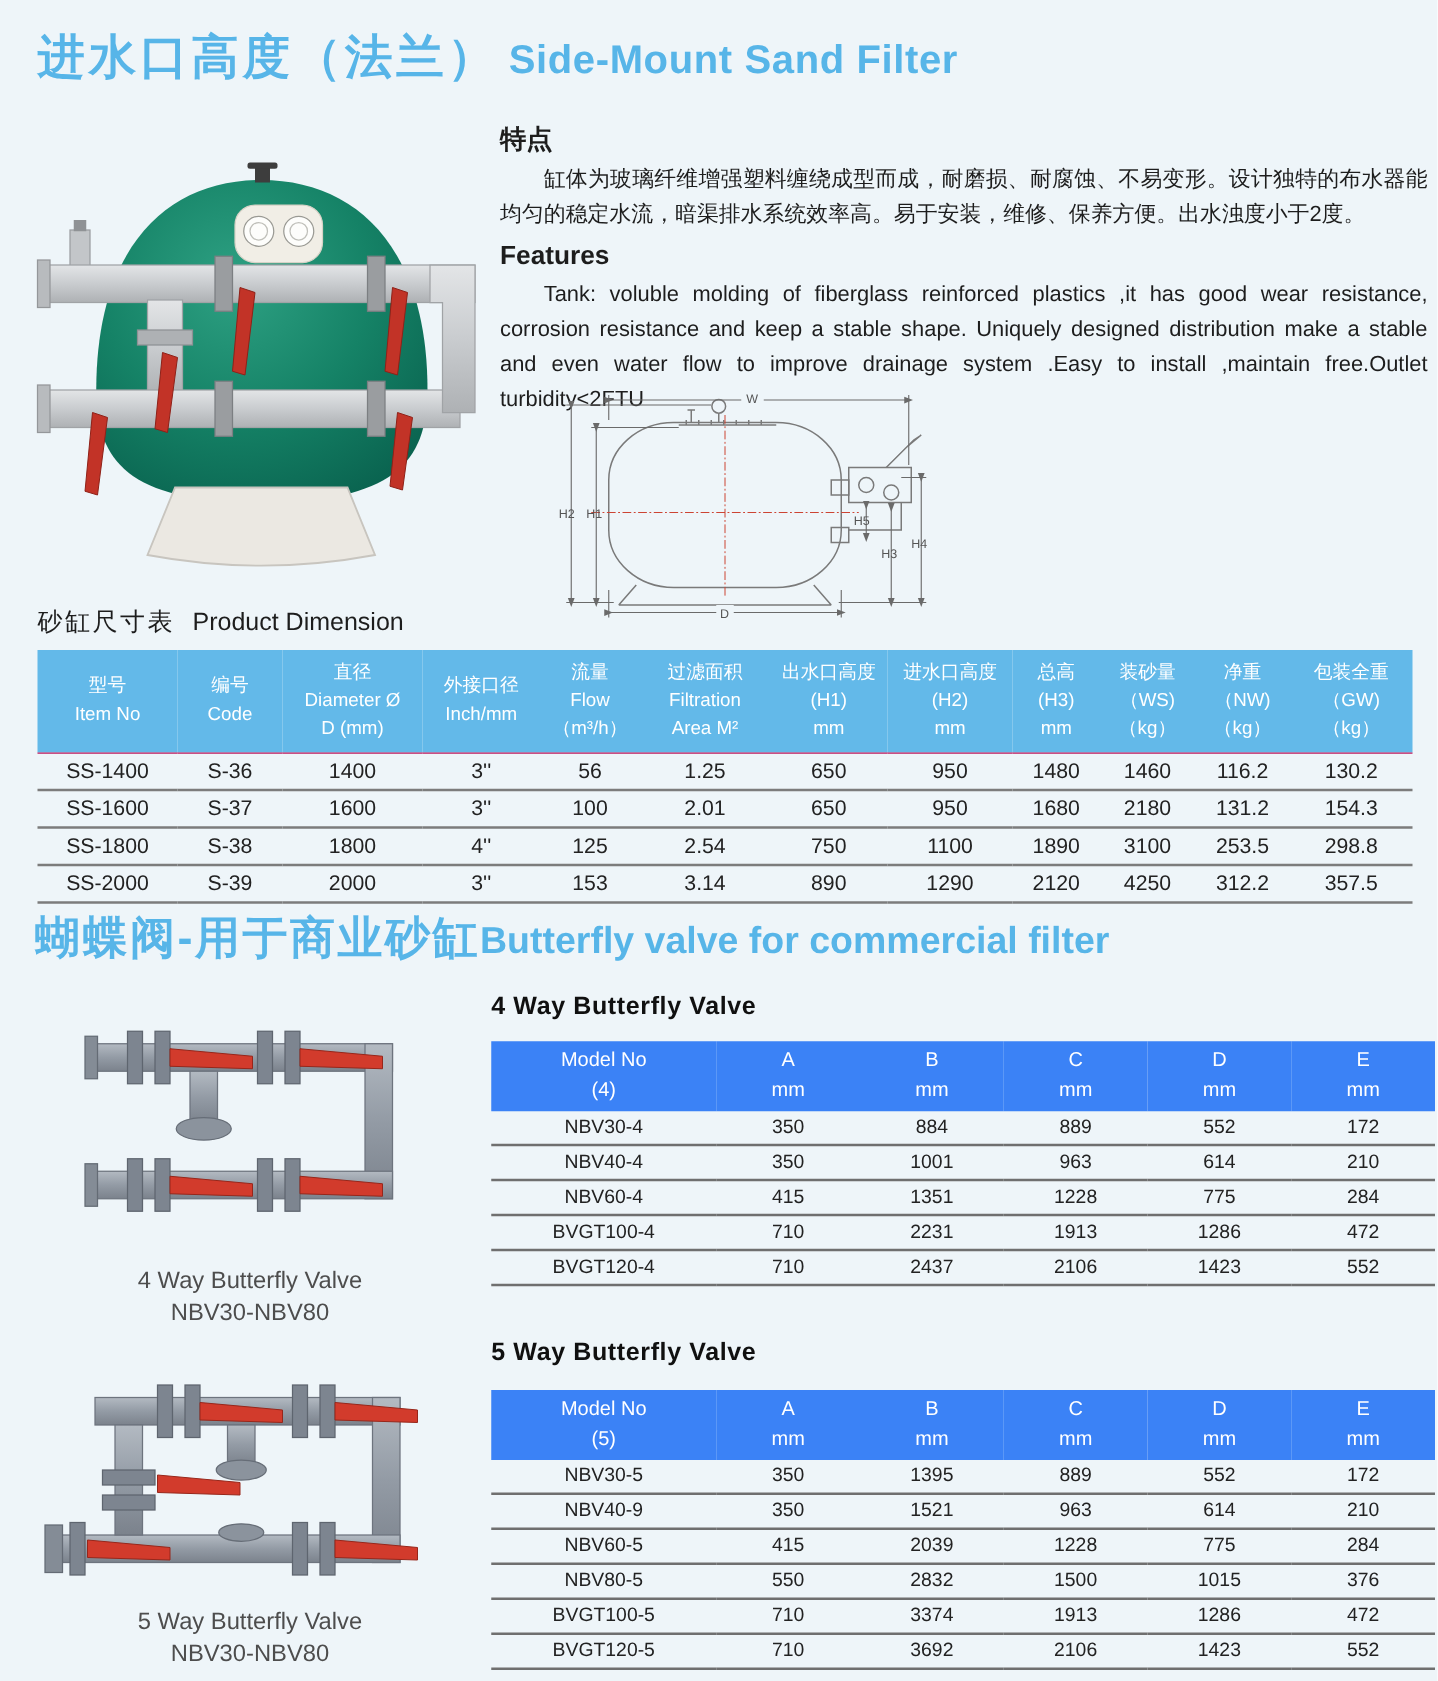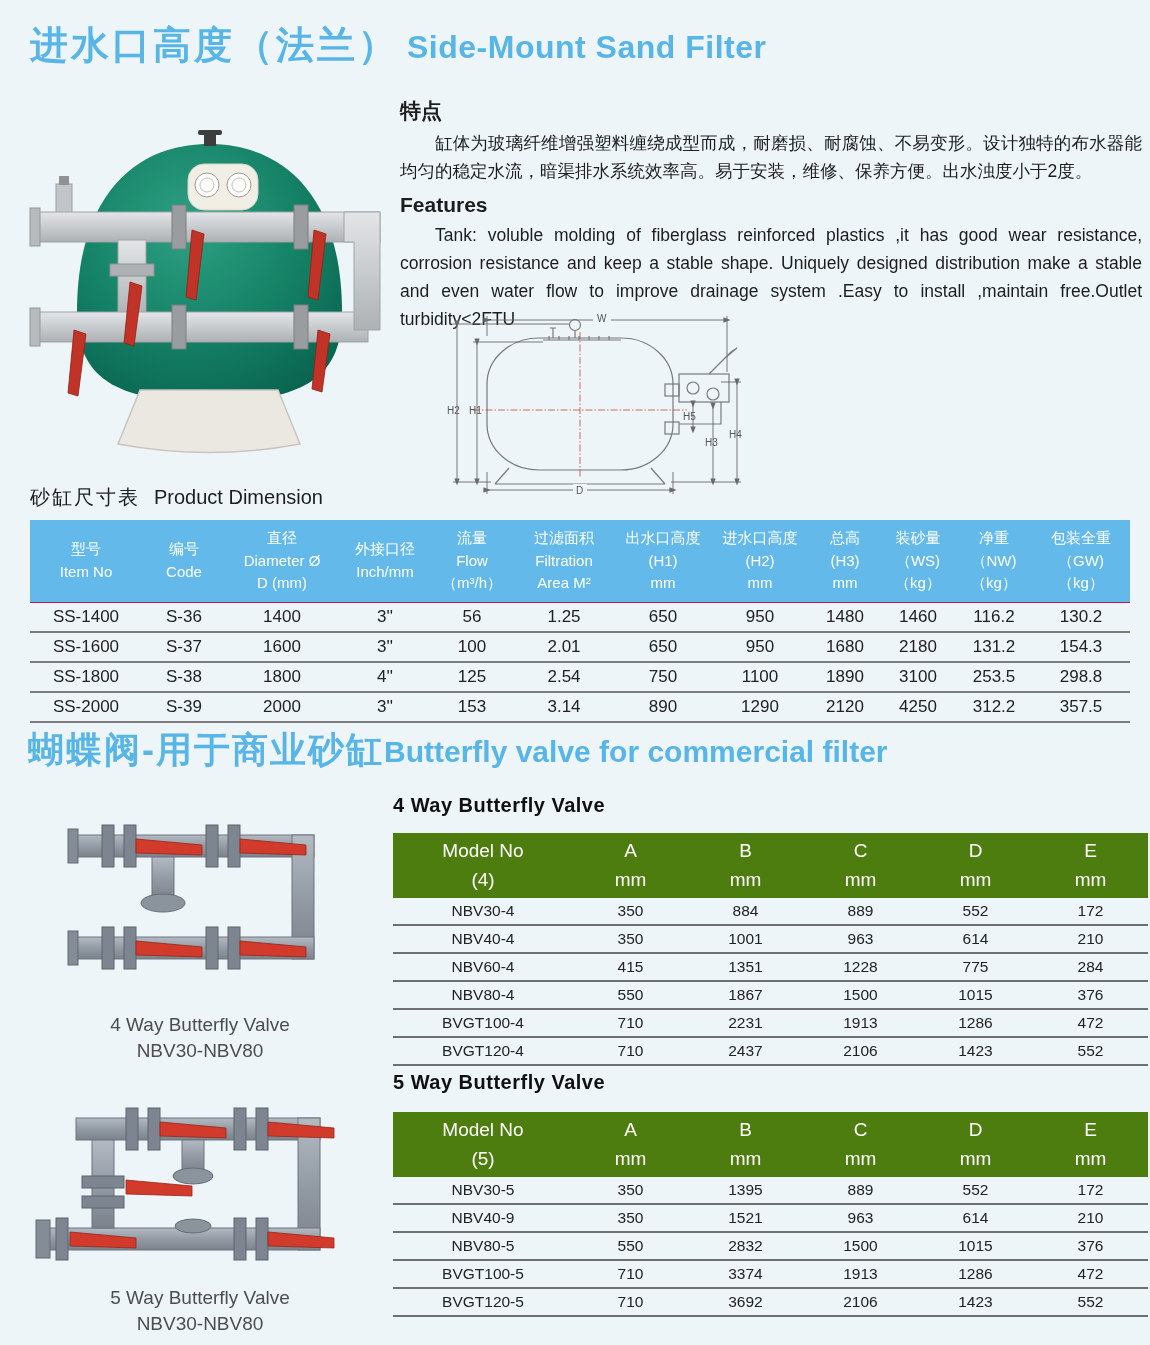--- a/index.html
+++ b/index.html
@@ -44,21 +44,21 @@
   .dim-table tbody td { text-align:center; font-size:17px; color:#222; padding:4px 2px; height:21px; border-bottom:2px solid #7c7c7c; }
   .dim-table tbody tr:first-child td { border-top:1px solid #be185d; }
 
   
   .bv-head { position:absolute; color:#101010; font-size:20px; font-weight:bold; letter-spacing:0.5px; }
   .bv-head-4 { left:393px; top:794px; }
   .bv-head-5 { left:393px; top:1071px; }
   .bv-table { position:absolute; width:755px; }
   .bv-table-4 { left:393px; top:833px; }
   .bv-table-5 { left:393px; top:1112px; }
-  .bv-table thead th { background:#4d7c0f; color:#fff; font-weight:normal; font-size:19px; line-height:1.5; padding:4px 2px; vertical-align:middle; text-align:center; }
+  .bv-table thead th { background:#3b82f6; color:#fff; font-weight:normal; font-size:16px; line-height:1.5; padding:4px 2px; vertical-align:middle; text-align:center; }
   .bv-table tbody td { text-align:center; font-size:15.5px; color:#222; padding:4px 2px; height:19px; border-bottom:2px solid #6f6f6f; }
 
   svg .ln { fill:none; stroke:#7a7a7a; stroke-width:1.2; }
   svg .dim { stroke:#6a6a6a; stroke-width:0.9; fill:none; }
   svg .dimtxt { fill:#555; font-size:10px; font-family:"Liberation Sans",sans-serif; }
   svg .red-dash { stroke:#cc4433; stroke-width:0.8; stroke-dasharray:7 2 1.5 2; fill:none; }
 </style>
 </head>
 <body>
 
@@ -404,28 +404,20 @@
         </tr>
         <tr>
           <td>NBV60-4</td>
           <td>415</td>
           <td>1351</td>
           <td>1228</td>
           <td>775</td>
           <td>284</td>
         </tr>
         <tr>
-          <td>NBV80-4</td>
-          <td>550</td>
-          <td>1867</td>
-          <td>1500</td>
-          <td>1015</td>
-          <td>376</td>
-        </tr>
-        <tr>
           <td>BVGT100-4</td>
           <td>710</td>
           <td>2231</td>
           <td>1913</td>
           <td>1286</td>
           <td>472</td>
         </tr>
         <tr>
           <td>BVGT120-4</td>
           <td>710</td>
@@ -517,20 +509,28 @@
         </tr>
         <tr>
           <td>NBV40-9</td>
           <td>350</td>
           <td>1521</td>
           <td>963</td>
           <td>614</td>
           <td>210</td>
         </tr>
         <tr>
+          <td>NBV60-5</td>
+          <td>415</td>
+          <td>2039</td>
+          <td>1228</td>
+          <td>775</td>
+          <td>284</td>
+        </tr>
+        <tr>
           <td>NBV80-5</td>
           <td>550</td>
           <td>2832</td>
           <td>1500</td>
           <td>1015</td>
           <td>376</td>
         </tr>
         <tr>
           <td>BVGT100-5</td>
           <td>710</td>

